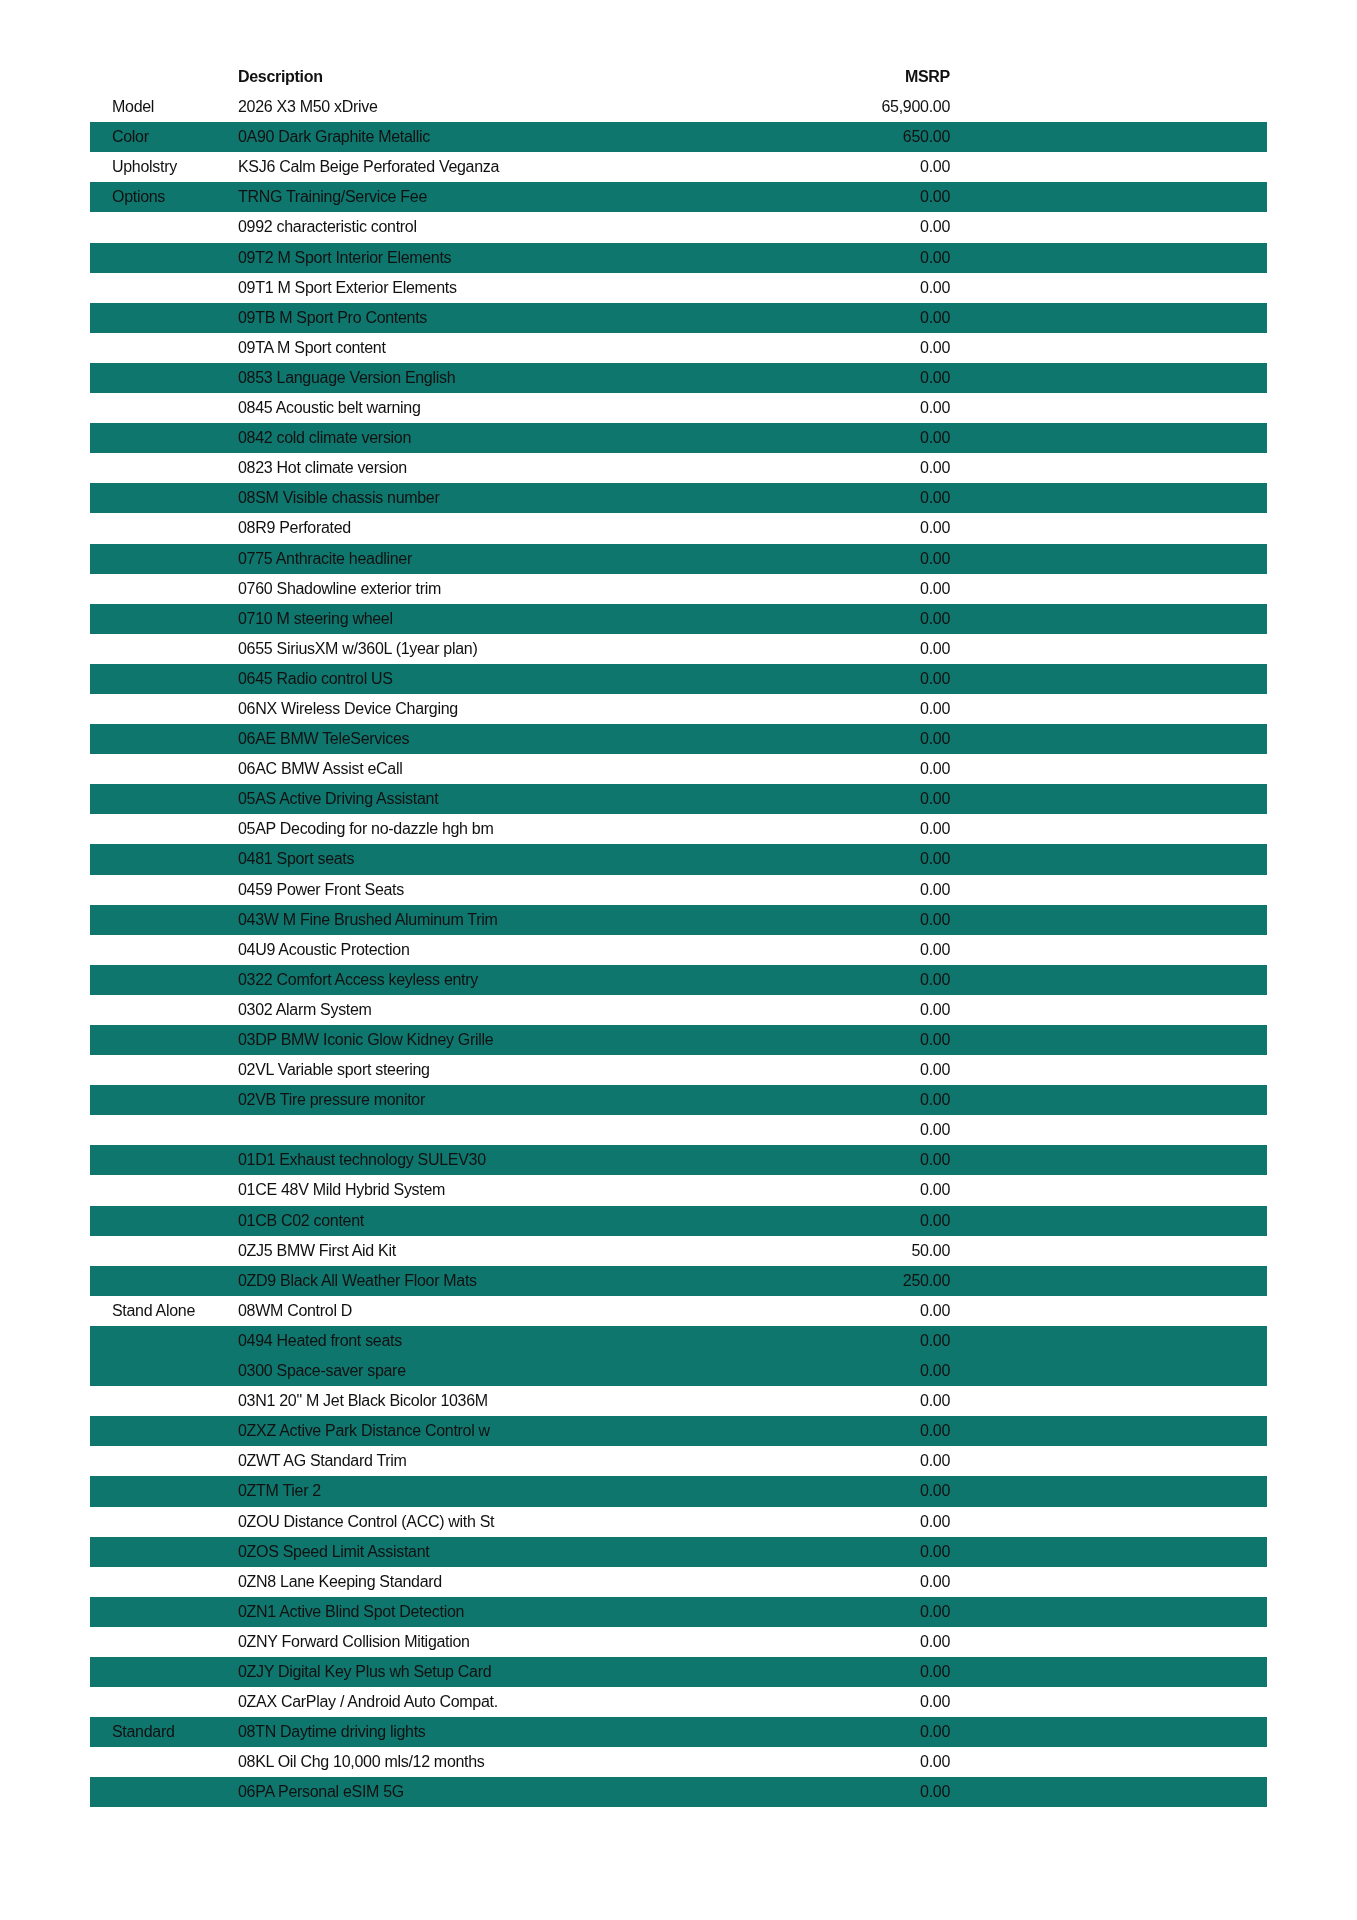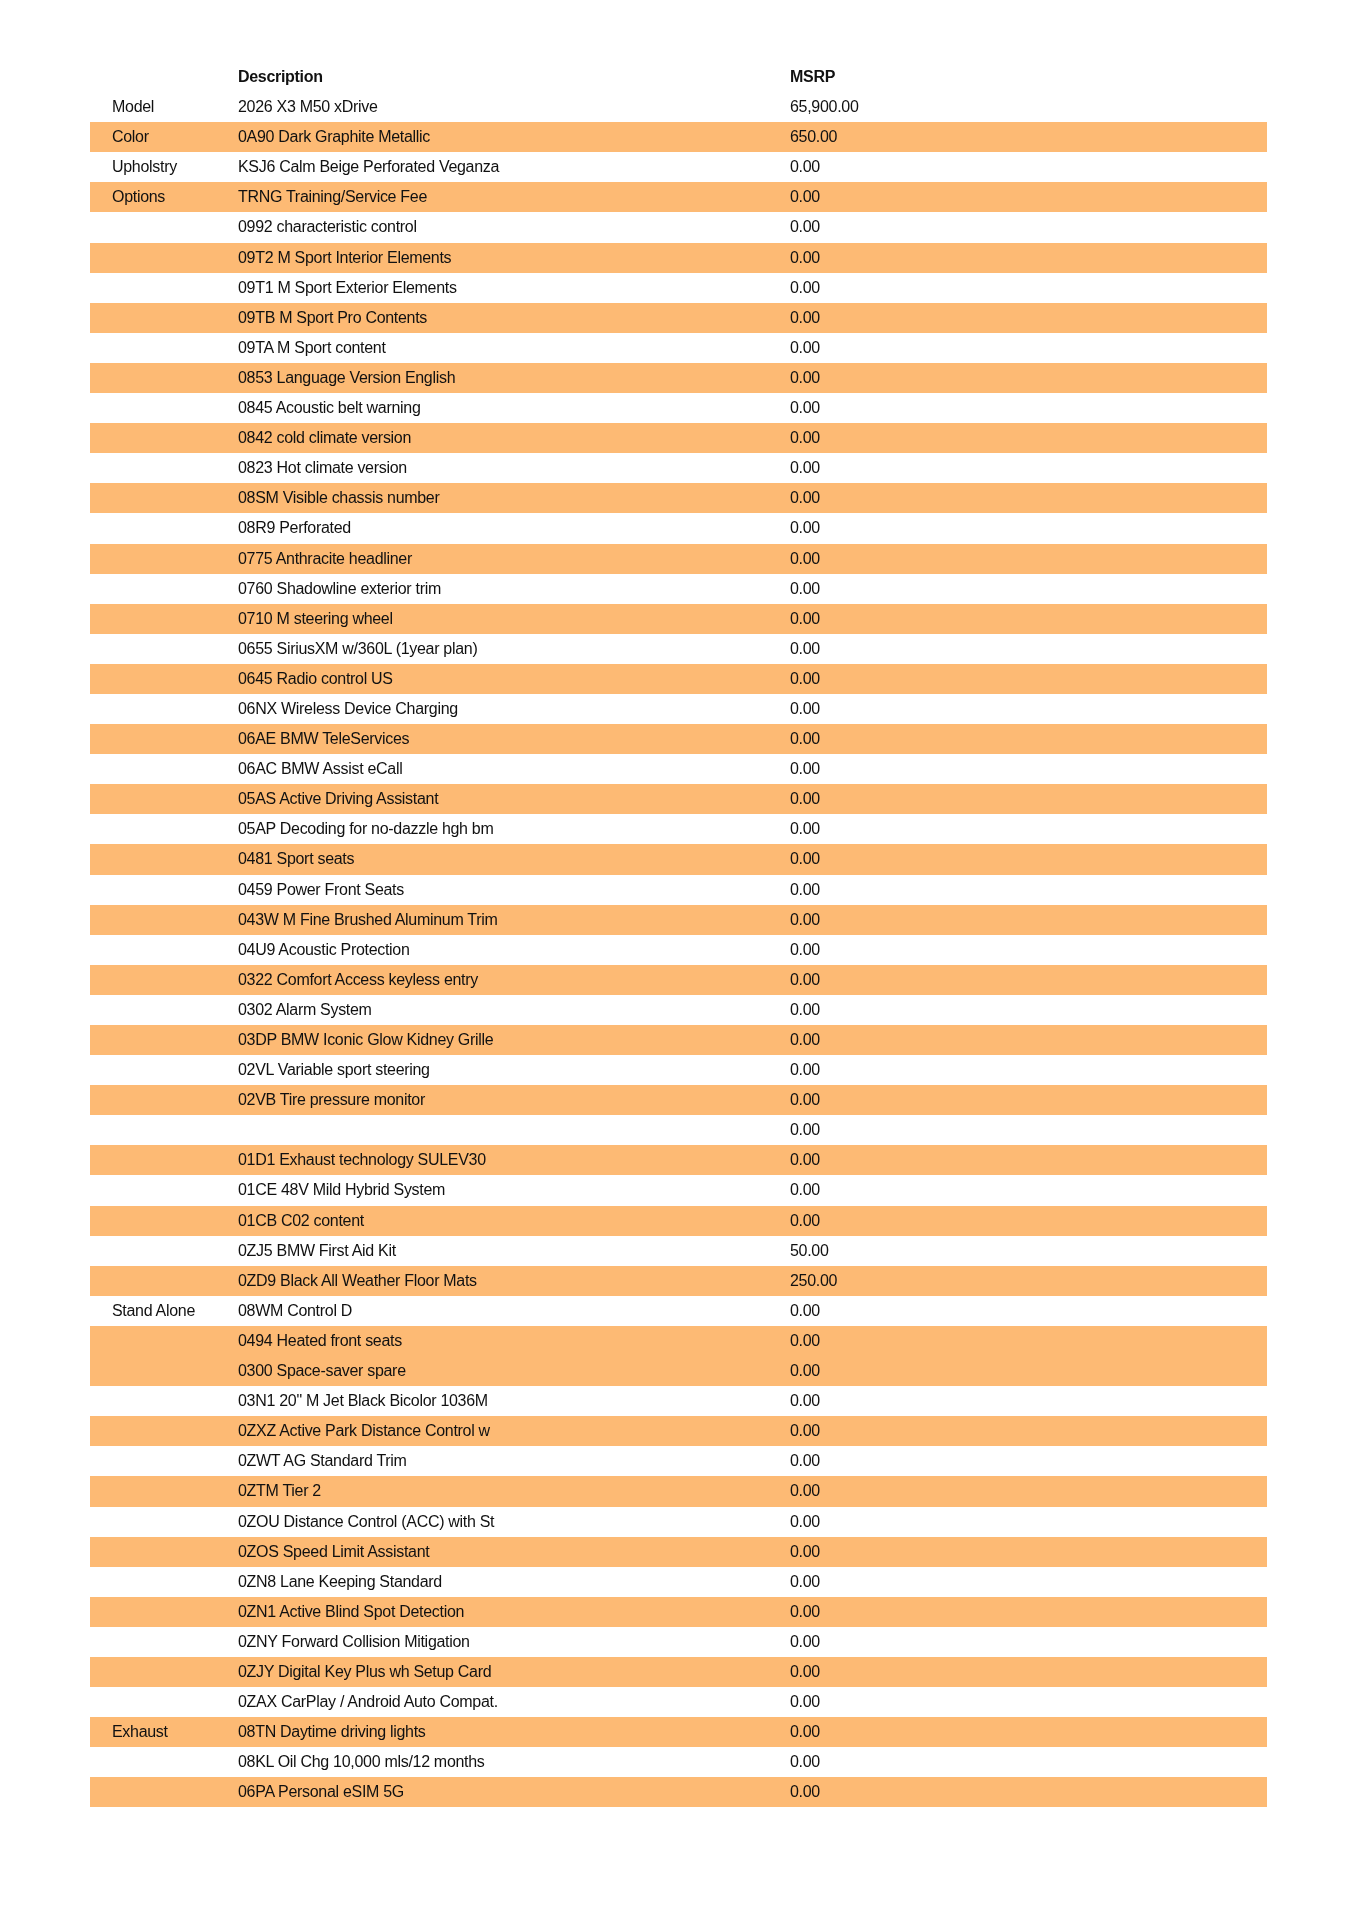--- a/index.html
+++ b/index.html
@@ -1,23 +1,23 @@
 <!DOCTYPE html>
 <html><head>
 <meta charset="utf-8">
 <style>
   html, body { margin: 0; padding: 0; background: #ffffff; }
   body { width: 1357px; height: 1920px; position: relative; overflow: hidden;
          font-family: "Liberation Sans", "DejaVu Sans", sans-serif; color: #111; }
   .sheet { position: absolute; left: 90px; top: 62px; width: 1177px; }
   .row { position: relative; height: 30.1px; line-height: 30.1px; font-size: 16px; letter-spacing: -0.3px; }
-  .row.striped { background: #fdba74; }
+  .row.striped { background: #0f766e; }
   .cat { position: absolute; left: 22px; white-space: nowrap; }
   .desc { position: absolute; left: 148px; white-space: nowrap; }
-  .price { position: absolute; left: 700px; width: 184px; white-space: nowrap; }
+  .price { position: absolute; left: 676px; width: 184px; text-align: right; white-space: nowrap; }
   .hdr { font-weight: bold; }
 </style>
 </head>
 <body>
 
 <div class="sheet">
   <div class="row hdr">
     <span class="desc">Description</span>
     <span class="price">MSRP</span>
   </div>
@@ -285,21 +285,21 @@
         <span class="cat"></span>
         <span class="desc">0ZJY Digital Key Plus wh Setup Card</span>
         <span class="price">0.00</span>
       </div>
       <div class="row">
         <span class="cat"></span>
         <span class="desc">0ZAX CarPlay / Android Auto Compat.</span>
         <span class="price">0.00</span>
       </div>
       <div class="row striped">
-        <span class="cat">Exhaust</span>
+        <span class="cat">Standard</span>
         <span class="desc">08TN Daytime driving lights</span>
         <span class="price">0.00</span>
       </div>
       <div class="row">
         <span class="cat"></span>
         <span class="desc">08KL Oil Chg 10,000 mls/12 months</span>
         <span class="price">0.00</span>
       </div>
       <div class="row striped">
         <span class="cat"></span>

